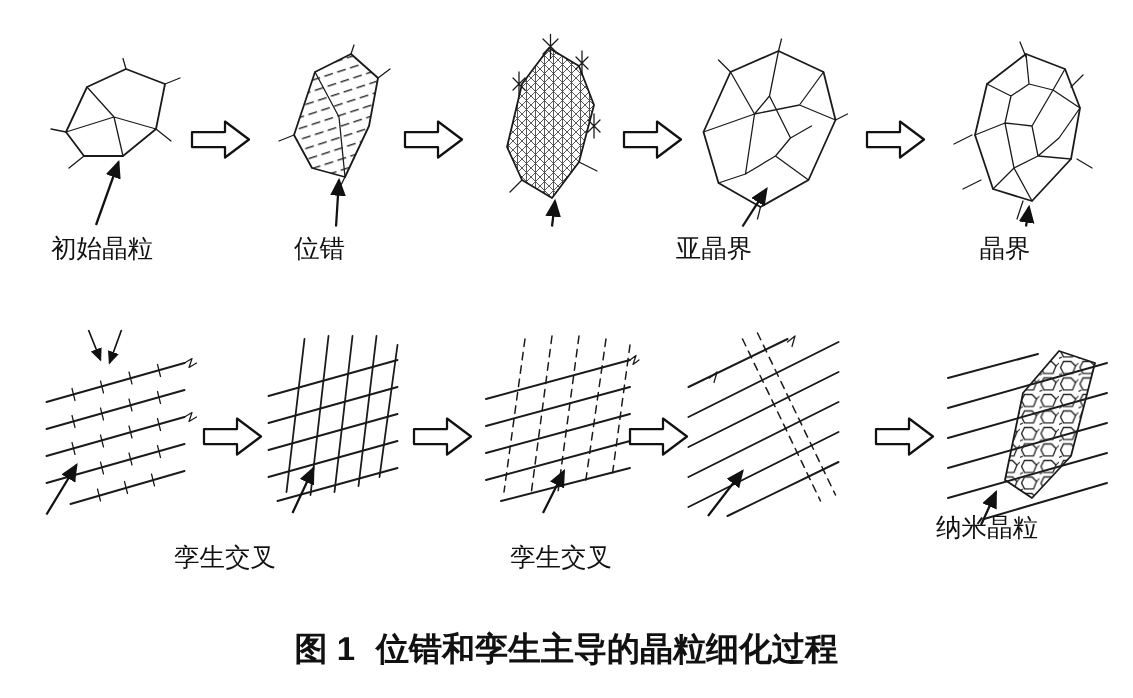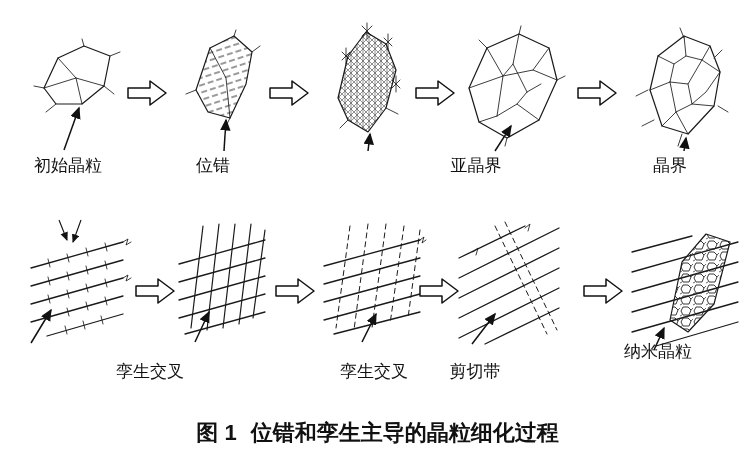--- a/index.html
+++ b/index.html
@@ -147,20 +147,19 @@
   </svg>
 
   <svg class="sk" style="left:628px;top:218px" width="116" height="134" viewBox="0 0 116 134">
     <path class="ln w13" d="M4,54 L110,24 M4,74 L110,44 M4,94 L110,64 M4,114 L110,84 M4,34 L64,18 M28,128 L110,104"></path>
     <path class="ln fill-pebble" d="M42,102 L54,44 L78,16 L102,24 L86,86 L60,114 Z"></path>
     <path class="ptr" d="M26,132 L36,110" marker-end="url(#ah)"></path>
   </svg>
 
   <div class="panel-label" style="left:100px;top:360px;width:100px">孪生交叉</div>
   <div class="panel-label" style="left:324px;top:360px;width:100px">孪生交叉</div>
-  <div class="panel-label" style="left:425px;top:360px;width:100px">剪切带</div>
   <div class="panel-label" style="left:608px;top:340px;width:100px">纳米晶粒</div>
 
   <div class="caption">
     <span class="cap-label">图 1</span><span>位错和孪生主导的晶粒细化过程</span>
   </div>
 
 </div>
 
 </body></html>

